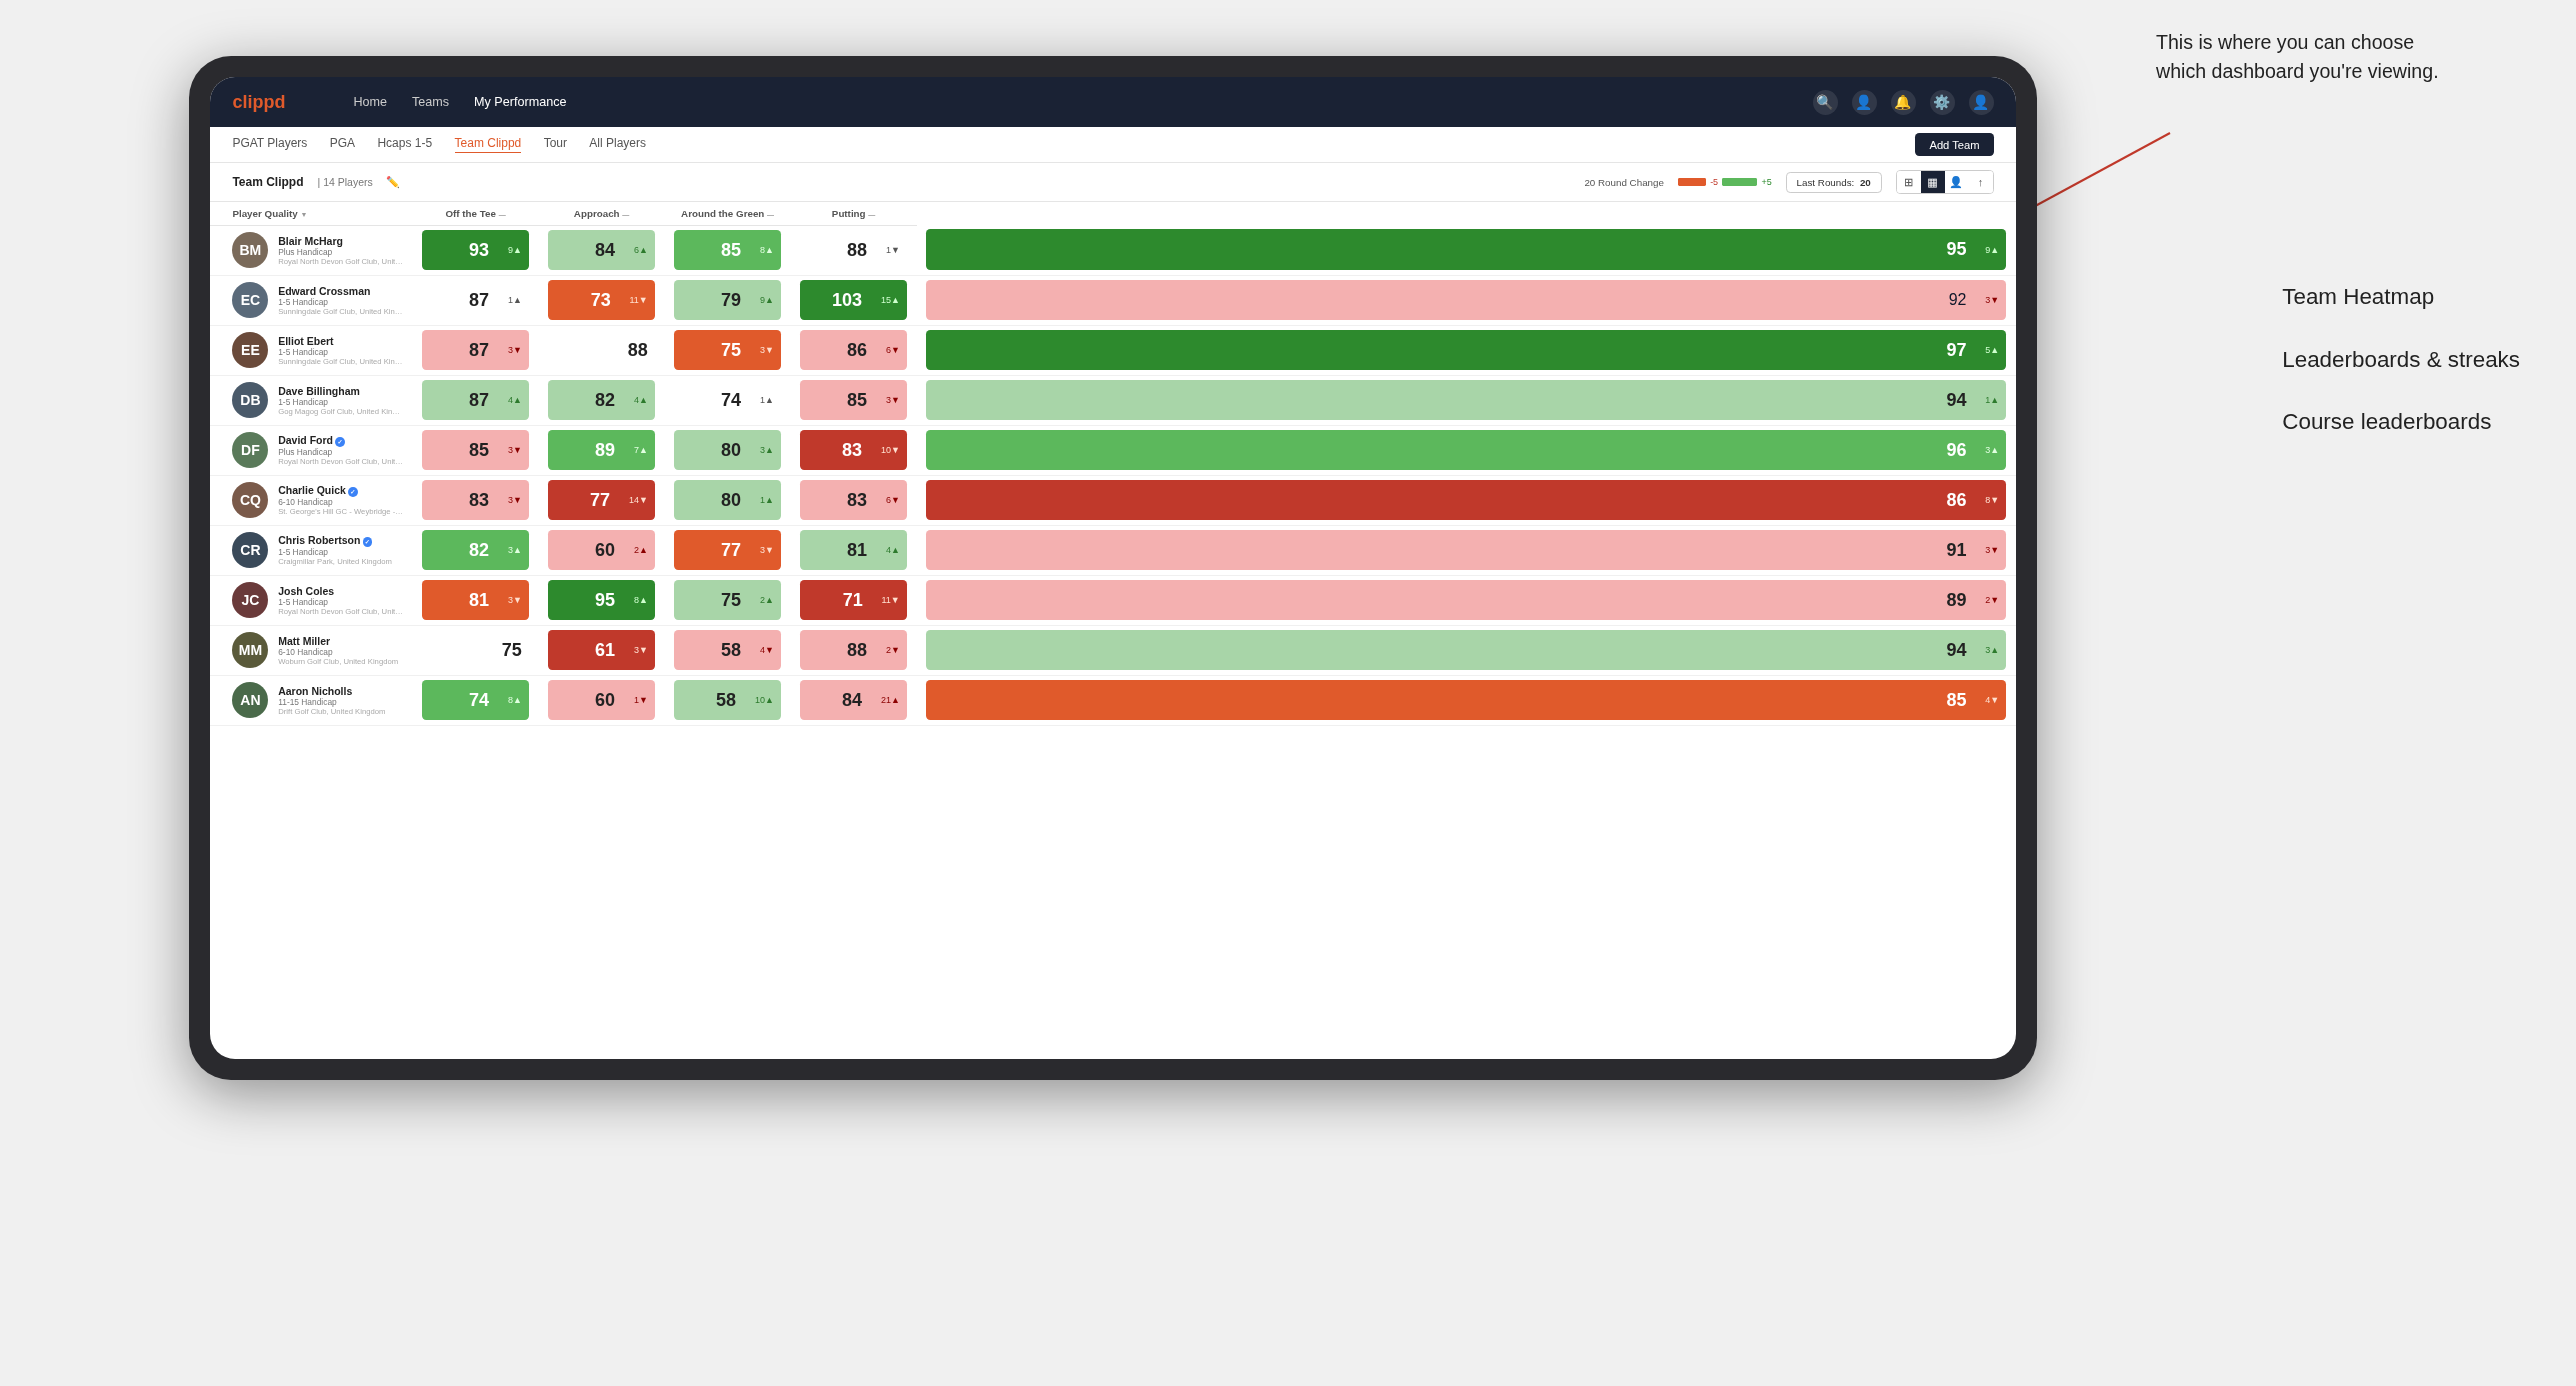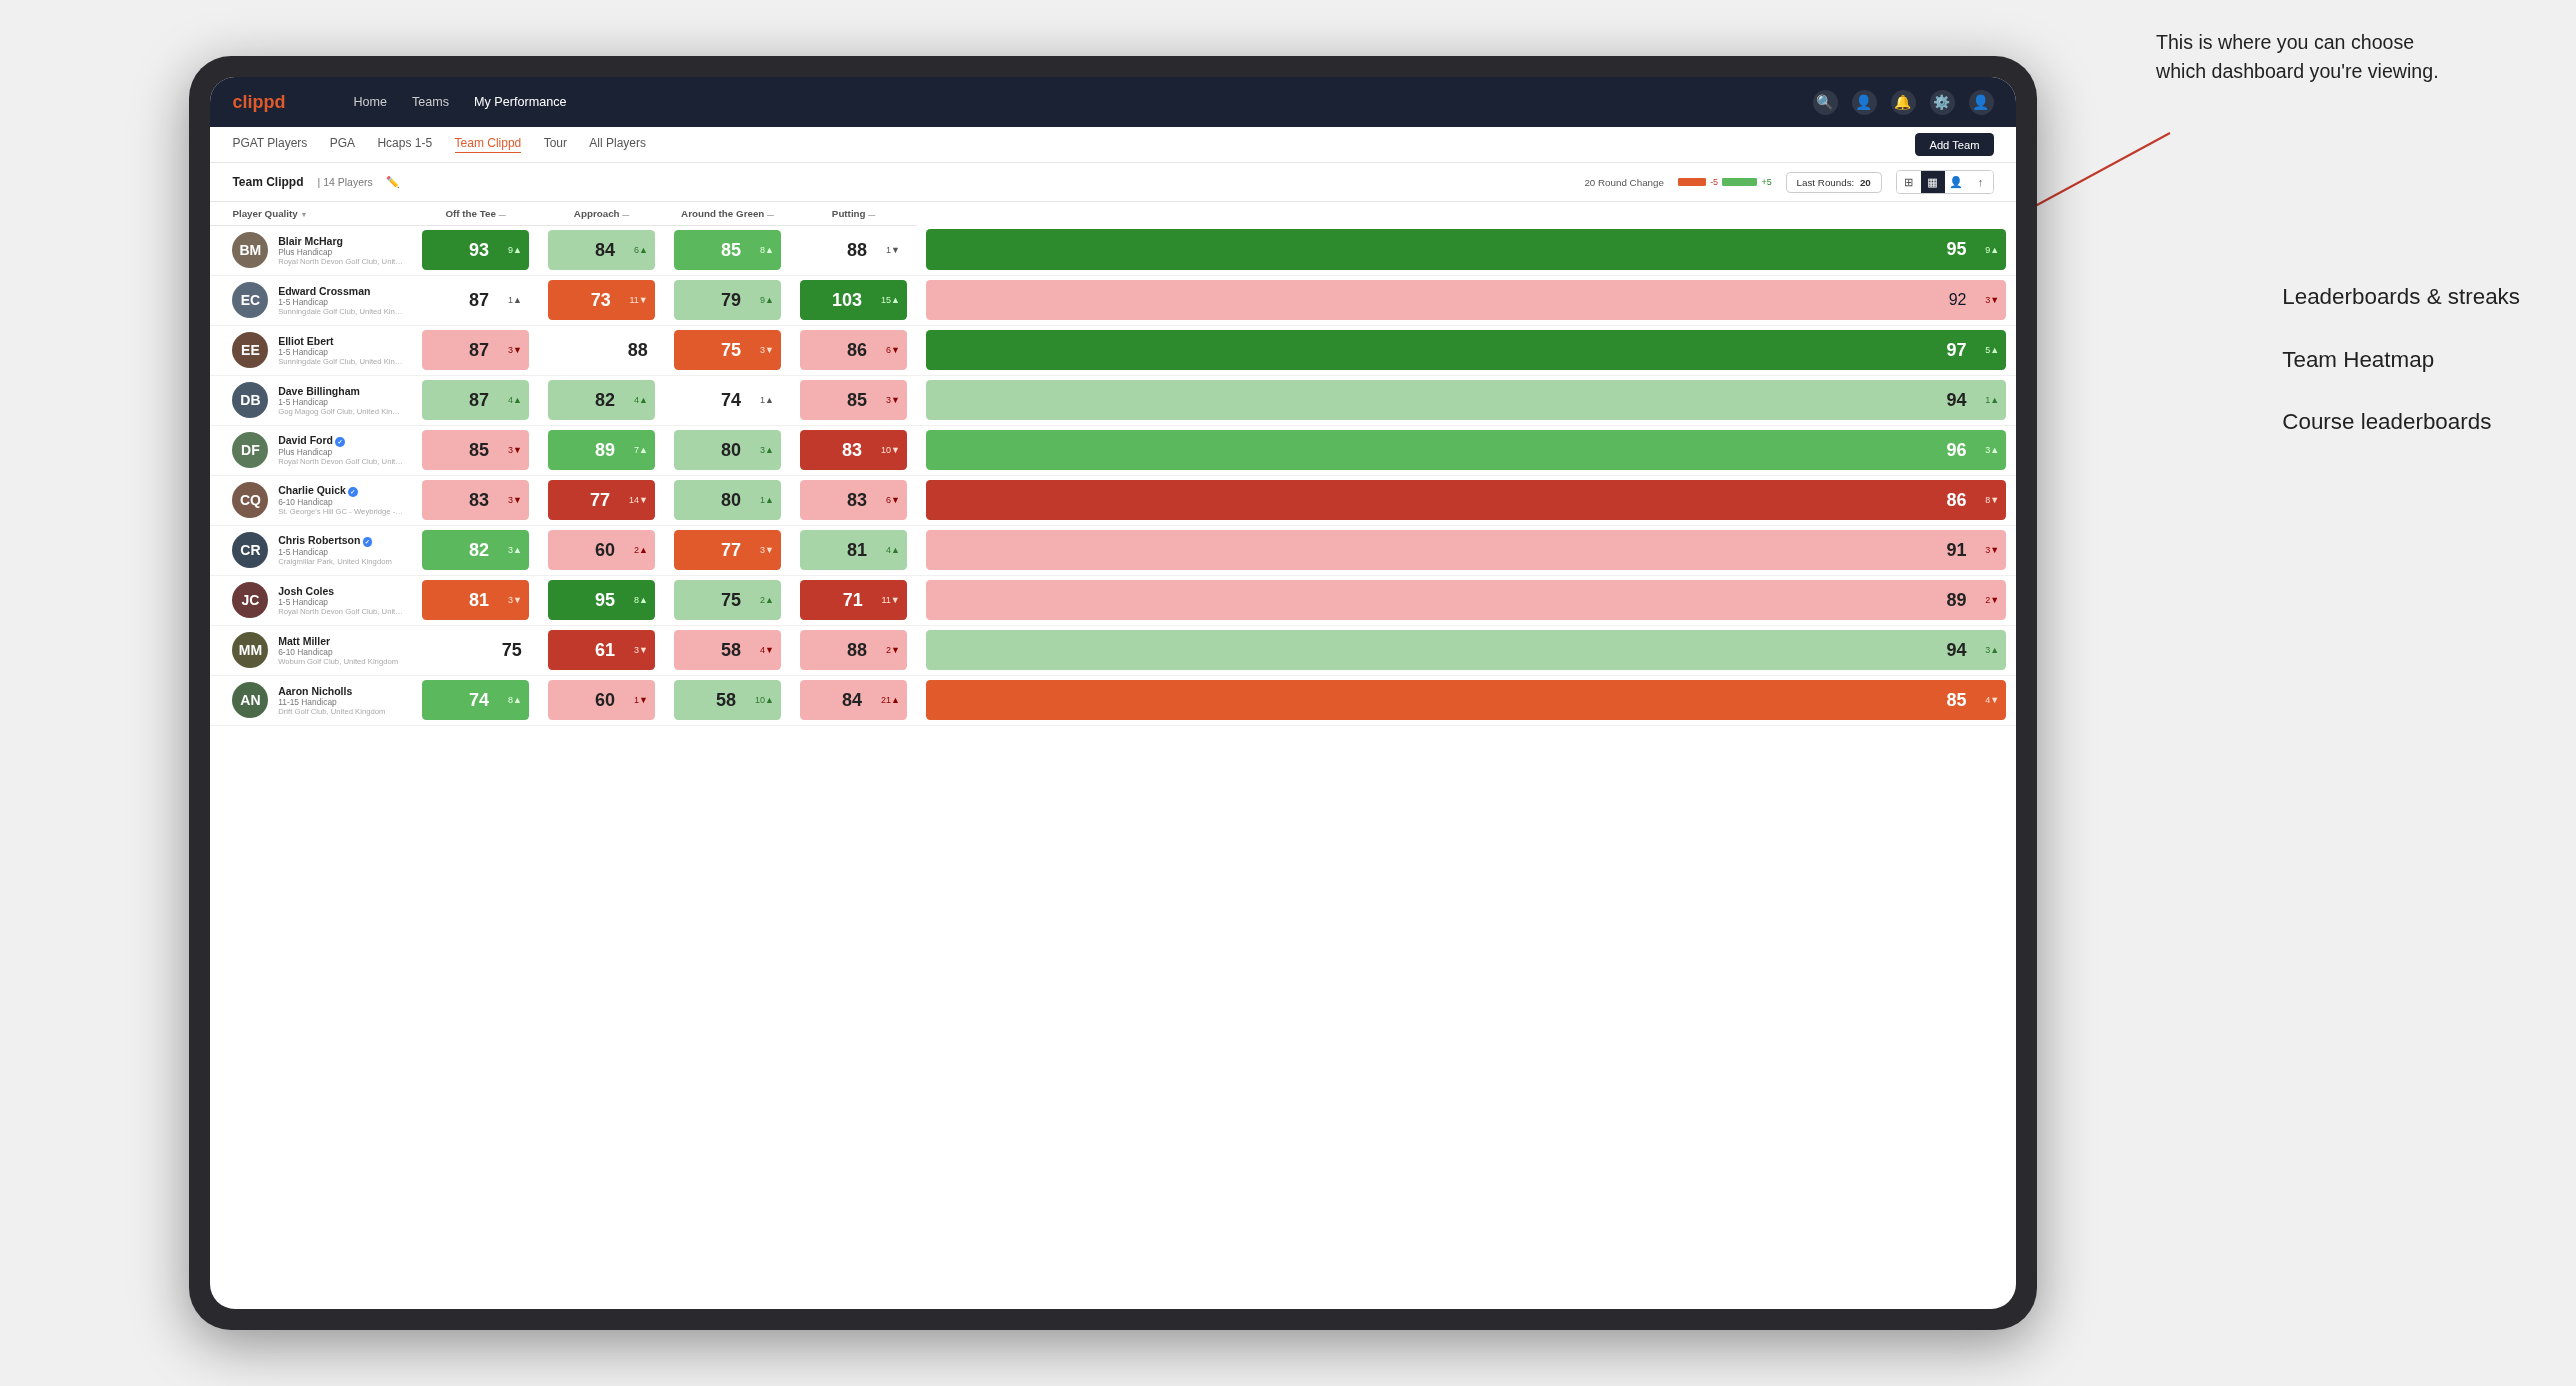--- a/index.html
+++ b/index.html
@@ -41,21 +41,21 @@
       color: #222;
       line-height: 2.8;
     }
 
     
     .tablet-frame {
       position: absolute;
       top: 56px;
       left: 189px;
       width: 1848px;
-      height: 1274px;
+      height: 1024px;
       background: #2a2a2e;
       border-radius: 42px;
       padding: 21px;
       box-shadow: 0 14px 56px rgba(0,0,0,0.4);
     }
 
     .tablet-screen {
       width: 100%;
       height: 100%;
       background: #fff;
@@ -363,22 +363,22 @@
 <svg class="annotation-arrow" viewBox="0 0 320 160" fill="none" xmlns="http://www.w3.org/2000/svg">
   <path d="M300 10 L60 140" stroke="#c0392b" stroke-width="3" marker-end="url(#arrowhead)"></path>
   <defs>
     <marker id="arrowhead" markerWidth="10" markerHeight="7" refX="10" refY="3.5" orient="auto">
       <polygon points="0 0, 10 3.5, 0 7" fill="#c0392b"></polygon>
     </marker>
   </defs>
 </svg>
 
 <div class="side-labels">
+  <div>Team Heatmap</div>
   <div>Leaderboards &amp; streaks</div>
-  <div>Team Heatmap</div>
   <div>Course leaderboards</div>
 </div>
 
 <div class="tablet-frame">
   <div class="tablet-screen">
 
     <nav class="top-nav">
       <div class="nav-logo">clippd</div>
       <div class="nav-links">
         <span class="nav-link">Home</span>

